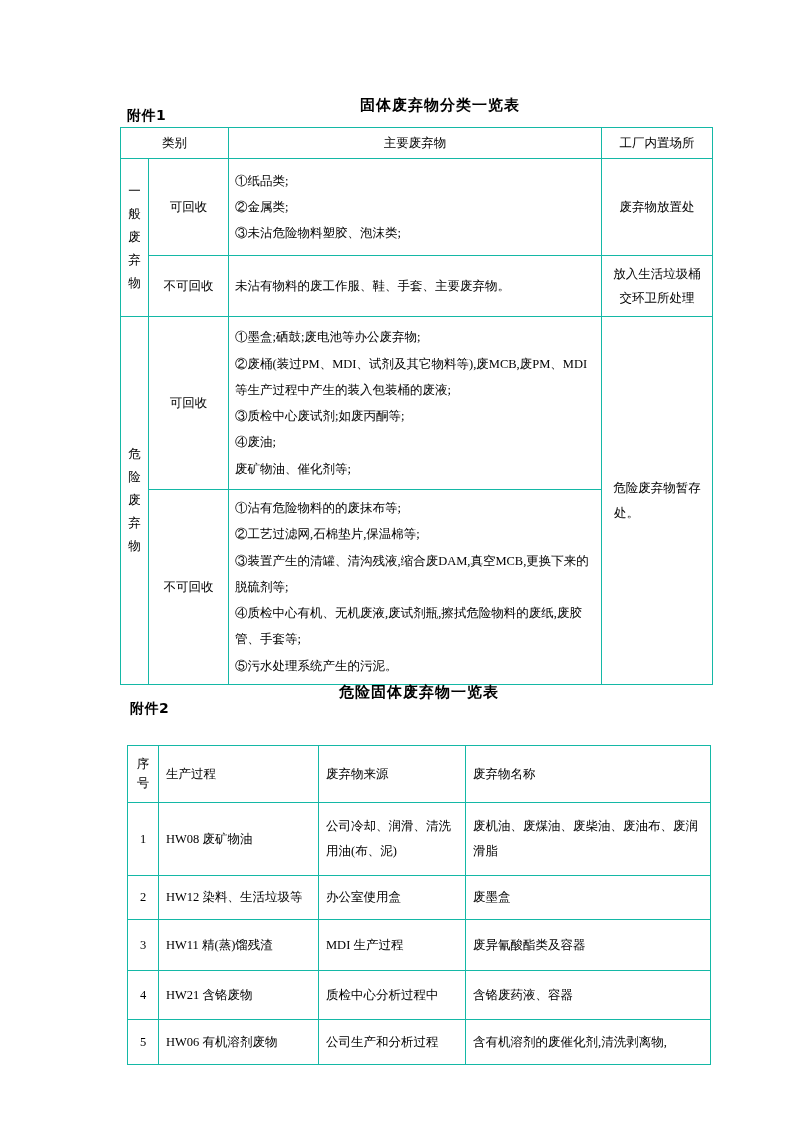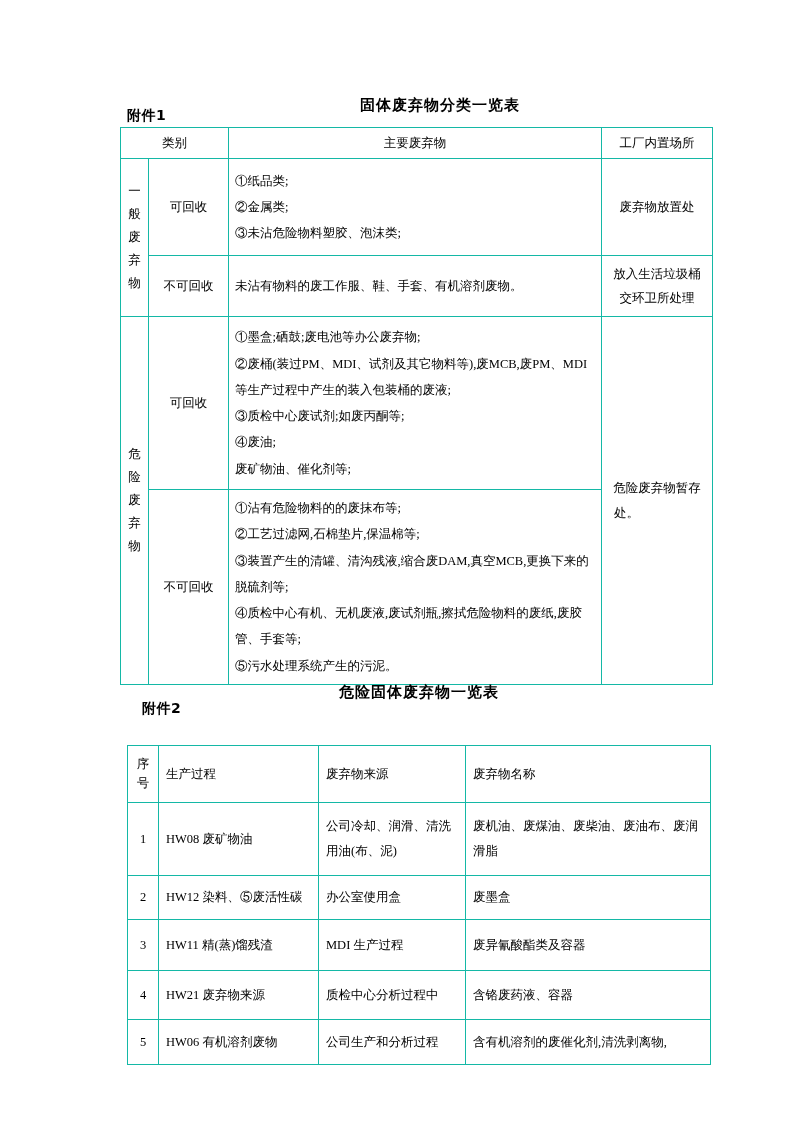--- a/index.html
+++ b/index.html
@@ -143,21 +143,21 @@
           <span class="ln">①纸品类;</span>
           <span class="ln">②金属类;</span>
           <span class="ln">③未沾危险物料塑胶、泡沫类;</span>
         </td>
         <td class="ctr">废弃物放置处</td>
       </tr>
 
       <tr>
         <td class="ctr" style="height:56px;">不可回收</td>
         <td class="lft lines">
-          <span class="ln">未沾有物料的废工作服、鞋、手套、有机溶剂废物。</span>
+          <span class="ln">未沾有物料的废工作服、鞋、手套、主要废弃物。</span>
         </td>
         <td class="ctr">
           <span style="display:block; line-height:1.95;">放入生活垃圾桶</span>
           <span style="display:block; line-height:1.95;">交环卫所处理</span>
         </td>
       </tr>
 
       <tr>
         <td class="vert" rowspan="2">
           <span>危</span>
@@ -186,21 +186,21 @@
           <span class="ln">①沾有危险物料的的废抹布等;</span>
           <span class="ln">②工艺过滤网,石棉垫片,保温棉等;</span>
           <span class="ln">③装置产生的清罐、清沟残液,缩合废DAM,真空MCB,更换下来的脱硫剂等;</span>
           <span class="ln">④质检中心有机、无机废液,废试剂瓶,擦拭危险物料的废纸,废胶管、手套等;</span>
           <span class="ln">⑤污水处理系统产生的污泥。</span>
         </td>
       </tr>
     </tbody>
   </table>
 
-  <div class="attach-label" style="left:126px; top:690px;padding-left:16px;">附件2</div>
+  <div class="attach-label" style="left:114px; top:690px;padding-left:16px;">附件2</div>
 
   <div class="doc-title" style="left:339px; top:683px;">危险固体废弃物一览表</div>
 
   <table class="doc-table" id="table-hazard-list">
     <colgroup>
       <col class="h-no">
         <col class="h-type">
       <col class="h-src">
         <col class="h-name">
     </colgroup>
@@ -217,35 +217,35 @@
 
       <tr>
         <td class="ctr" style="height:62px;">1</td>
         <td class="lft">HW08 废矿物油</td>
         <td class="lft">公司冷却、润滑、清洗用油(布、泥)</td>
         <td class="lft">废机油、废煤油、废柴油、废油布、废润滑脂</td>
       </tr>
 
       <tr>
         <td class="ctr" style="height:33px;">2</td>
-        <td class="lft">HW12 染料、⑤废活性碳</td>
+        <td class="lft">HW12 染料、生活垃圾等</td>
         <td class="lft">办公室使用盒</td>
         <td class="lft">废墨盒</td>
       </tr>
 
       <tr>
         <td class="ctr" style="height:40px;">3</td>
         <td class="lft">HW11 精(蒸)馏残渣</td>
         <td class="lft">MDI 生产过程</td>
         <td class="lft">废异氰酸酯类及容器</td>
       </tr>
 
       <tr>
         <td class="ctr" style="height:38px;">4</td>
-        <td class="lft">HW21 废弃物来源</td>
+        <td class="lft">HW21 含铬废物</td>
         <td class="lft">质检中心分析过程中</td>
         <td class="lft">含铬废药液、容器</td>
       </tr>
 
       <tr>
         <td class="ctr" style="height:34px;">5</td>
         <td class="lft">HW06 有机溶剂废物</td>
         <td class="lft">公司生产和分析过程</td>
         <td class="lft">含有机溶剂的废催化剂,清洗剥离物,</td>
       </tr>

